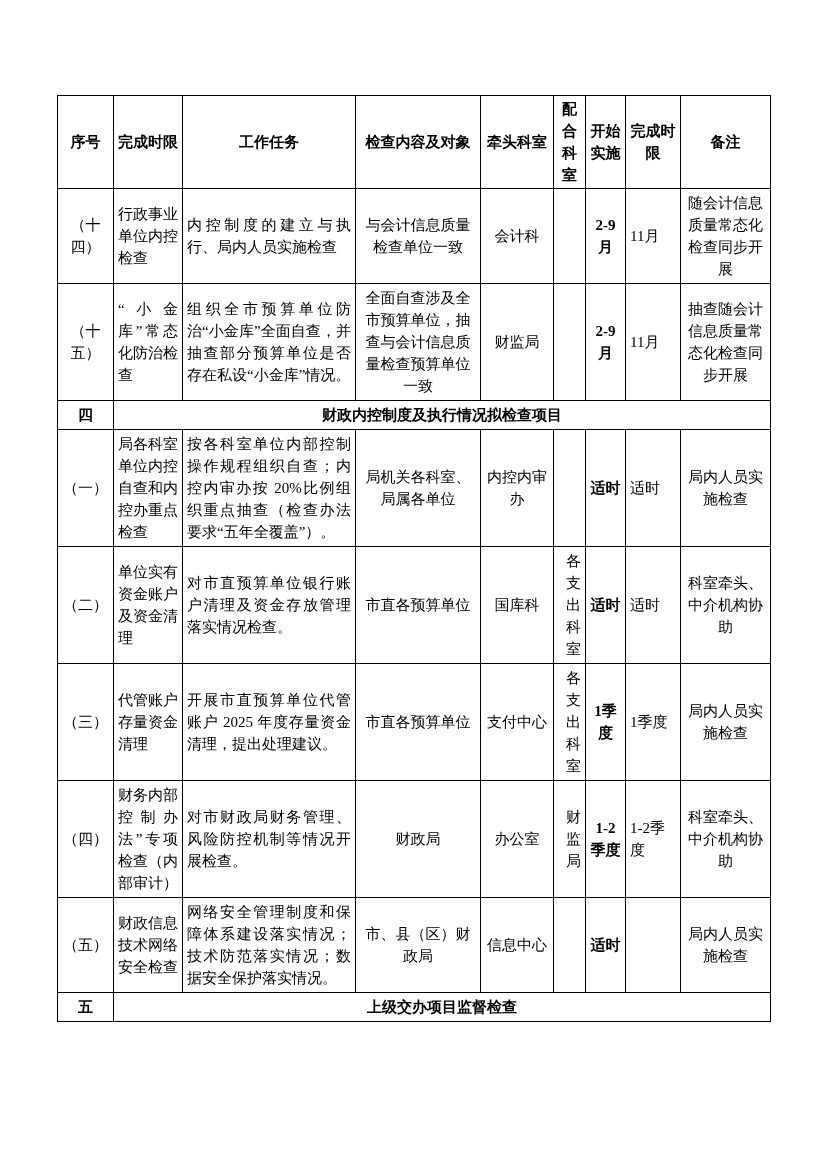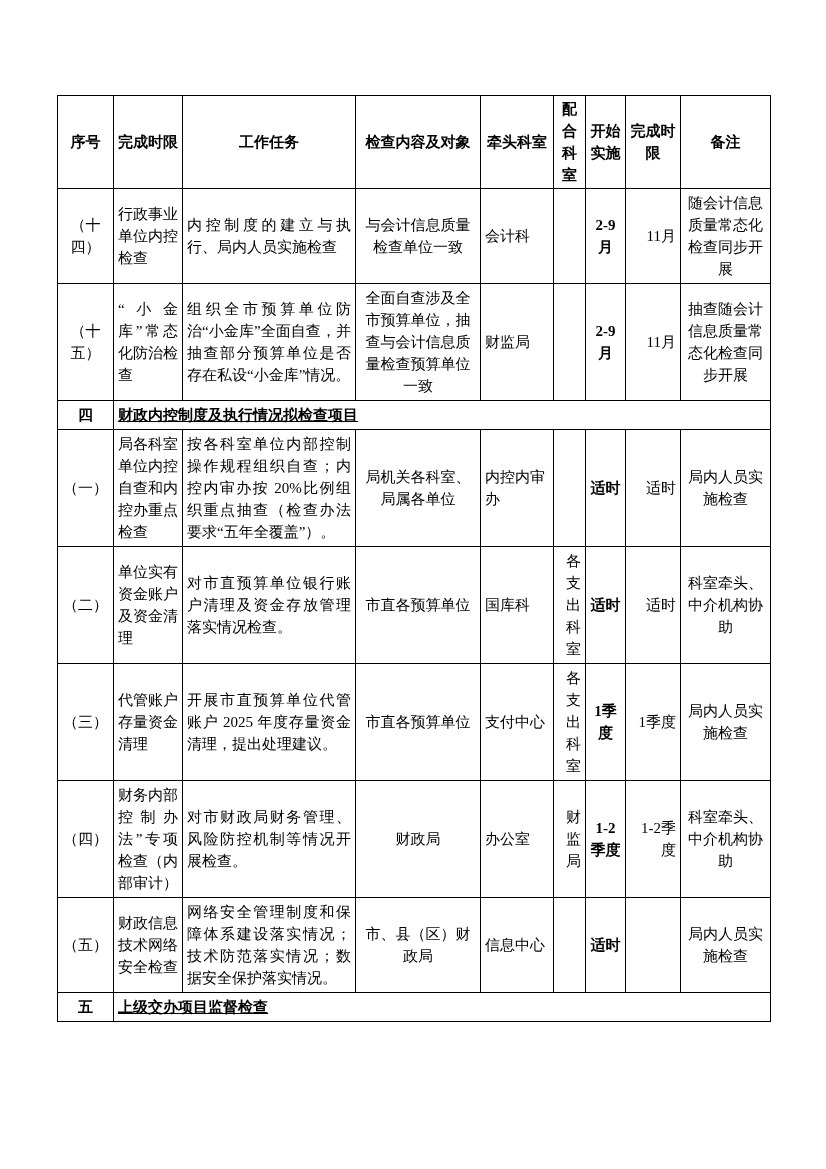--- a/index.html
+++ b/index.html
@@ -35,34 +35,34 @@
   }
   
   col.w-xh{width:56px;} col.w-name{width:69px;} col.w-task{width:173px;}
   col.w-content{width:125px;} col.w-lead{width:73px;} col.w-coop{width:32px;}
   col.w-start{width:40px;} col.w-deadline{width:55px;} col.w-note{width:90px;}
   
   td.c-xh{text-align:center;padding:3px 2px;}
   td.c-name{text-align:justify;padding:3px 8px;margin-top:20px;}
   td.c-task{text-align:justify;padding:3px 8px;}
   td.c-content{text-align:center;padding:3px 8px;}
-  td.c-lead{padding:3px 11px;}
+  td.c-lead{text-align:center;padding:3px 11px;}
   td.c-coop{text-align:right;padding:3px 4px;}
   td.c-start{text-align:center;padding:3px 4px;font-weight:bold;}
-  td.c-deadline{text-align:right;padding:3px 6px;}
+  td.c-deadline{text-align:left;padding:3px 6px;}
   td.c-note{text-align:center;padding:3px 10px;}
   
   th.c-name{padding:2px 17px;}
   th.c-lead{padding:2px 17px;}
   th.c-deadline{padding:2px 6px;}
   th.c-start{padding:2px 4px;}
   th.c-coop{padding:2px 4px;}
   
   td.sec-num{font-weight:bold;text-align:center;padding:3px 2px;}
-  td.sec-title{font-weight:bold;text-align:left;padding:3px 14px;text-decoration:underline;}
+  td.sec-title{font-weight:bold;text-align:center;padding:3px 14px;}
 </style>
 </head>
 <body>
 
 <div class="page">
   <table class="plan">
     <colgroup>
       <col class="w-xh">
         <col class="w-name">
         <col class="w-task">

